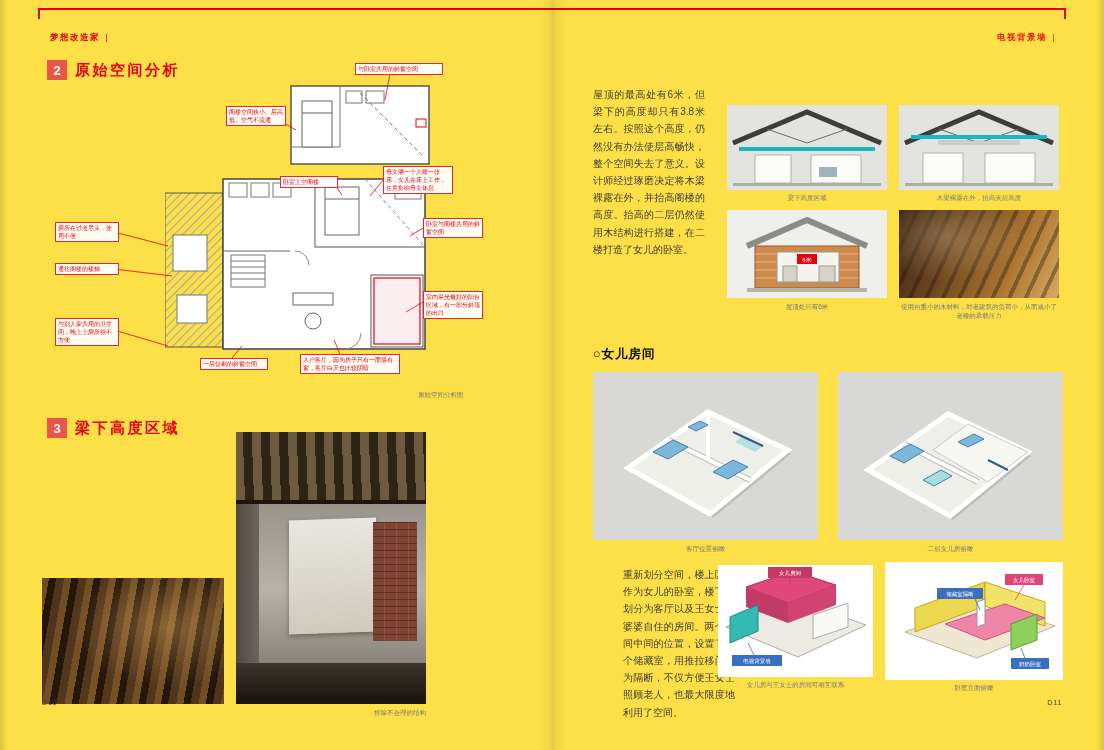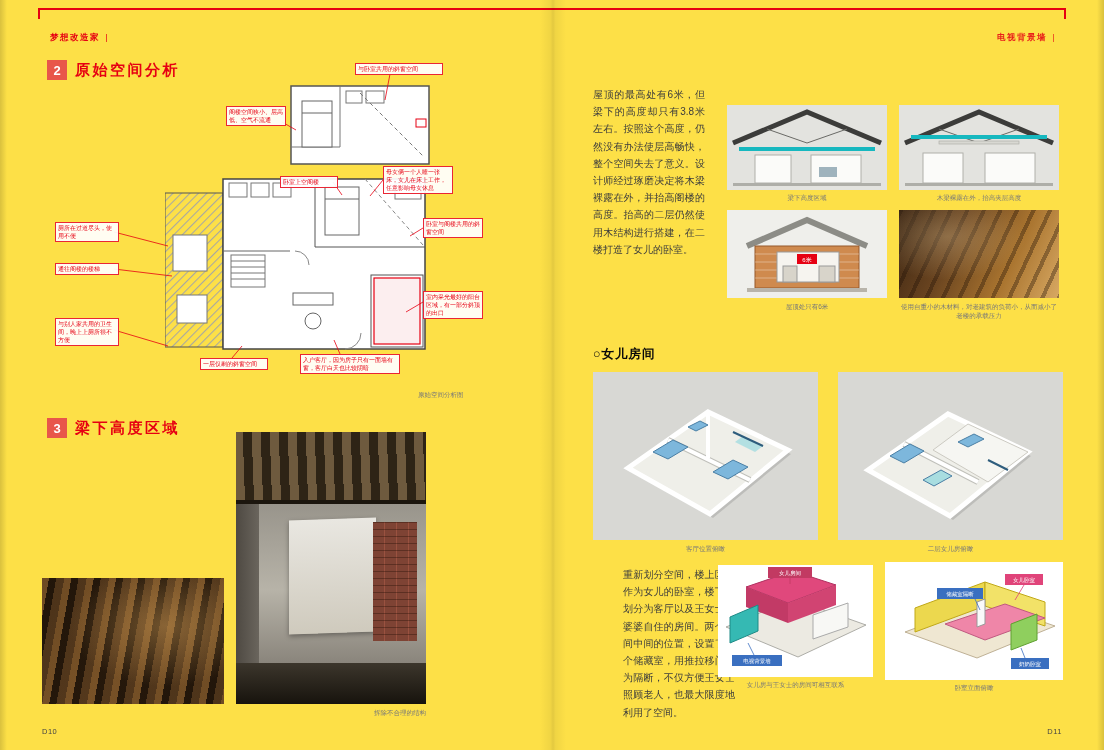--- a/index.html
+++ b/index.html
@@ -15,21 +15,21 @@
   .runhead .bar{display:inline-block;width:1px;height:8px;background:#e60012;margin-left:6px;vertical-align:middle;opacity:.7}
   .sec-head{position:absolute;display:flex;align-items:center;gap:8px;z-index:4;}
   .sec-num{width:20px;height:20px;background:#e8564a;color:#fff;font-weight:bold;font-size:13px;display:flex;align-items:center;justify-content:center;}
   .sec-title{color:#e60012;font-weight:bold;font-size:15px;letter-spacing:2.5px;}
   .h2{position:absolute;font-weight:bold;font-size:12.5px;color:#0a0a0a;letter-spacing:1px;}
   .para{position:absolute;font-size:10px;line-height:1.72;color:#3c3c3c;text-align:justify;}
   .callout{position:absolute;border:1px solid rgba(230,0,18,.85);color:#e60012;background:rgba(255,255,255,.93);font-size:6px;line-height:1.35;padding:1px 2px;z-index:3;}
   .cap{position:absolute;font-size:6.5px;color:#787878;line-height:1.45;}
   .fig{position:absolute;overflow:hidden;}
   .photo{position:absolute;overflow:hidden;}
-  .pagenum{position:absolute;top:698px;font-size:7.5px;color:#444;letter-spacing:.5px;margin-top:29px;}
+  .pagenum{position:absolute;top:698px;font-size:7.5px;color:#444;letter-spacing:.5px;}
   .plan-wrap{position:absolute;left:40px;top:60px;width:440px;height:345px;}
   .leader{position:absolute;left:0;top:0;z-index:2;}
   
   .photo1{background:
     radial-gradient(ellipse at 68% 38%,rgba(205,155,85,.45),transparent 55%),
     repeating-linear-gradient(100deg,rgba(140,95,45,.75) 0 7px,rgba(35,22,10,.9) 7px 14px,rgba(90,60,30,.8) 14px 22px),
     linear-gradient(120deg,#120c06,#3a2814 45%,#14100a);}
   .ph2-ceiling{position:absolute;left:0;top:0;width:100%;height:25%;background:repeating-linear-gradient(88deg,#6e5a3e 0 9px,#2e2416 9px 18px);border-bottom:4px solid #1c160e;}
   .ph2-wall{position:absolute;left:0;top:25%;width:100%;height:60%;background:linear-gradient(180deg,#97938a,#b7b3a8 55%,#8a857c);}
   .ph2-left{position:absolute;left:0;top:25%;width:12%;height:60%;background:linear-gradient(90deg,#4e4942,#6a655d);}

